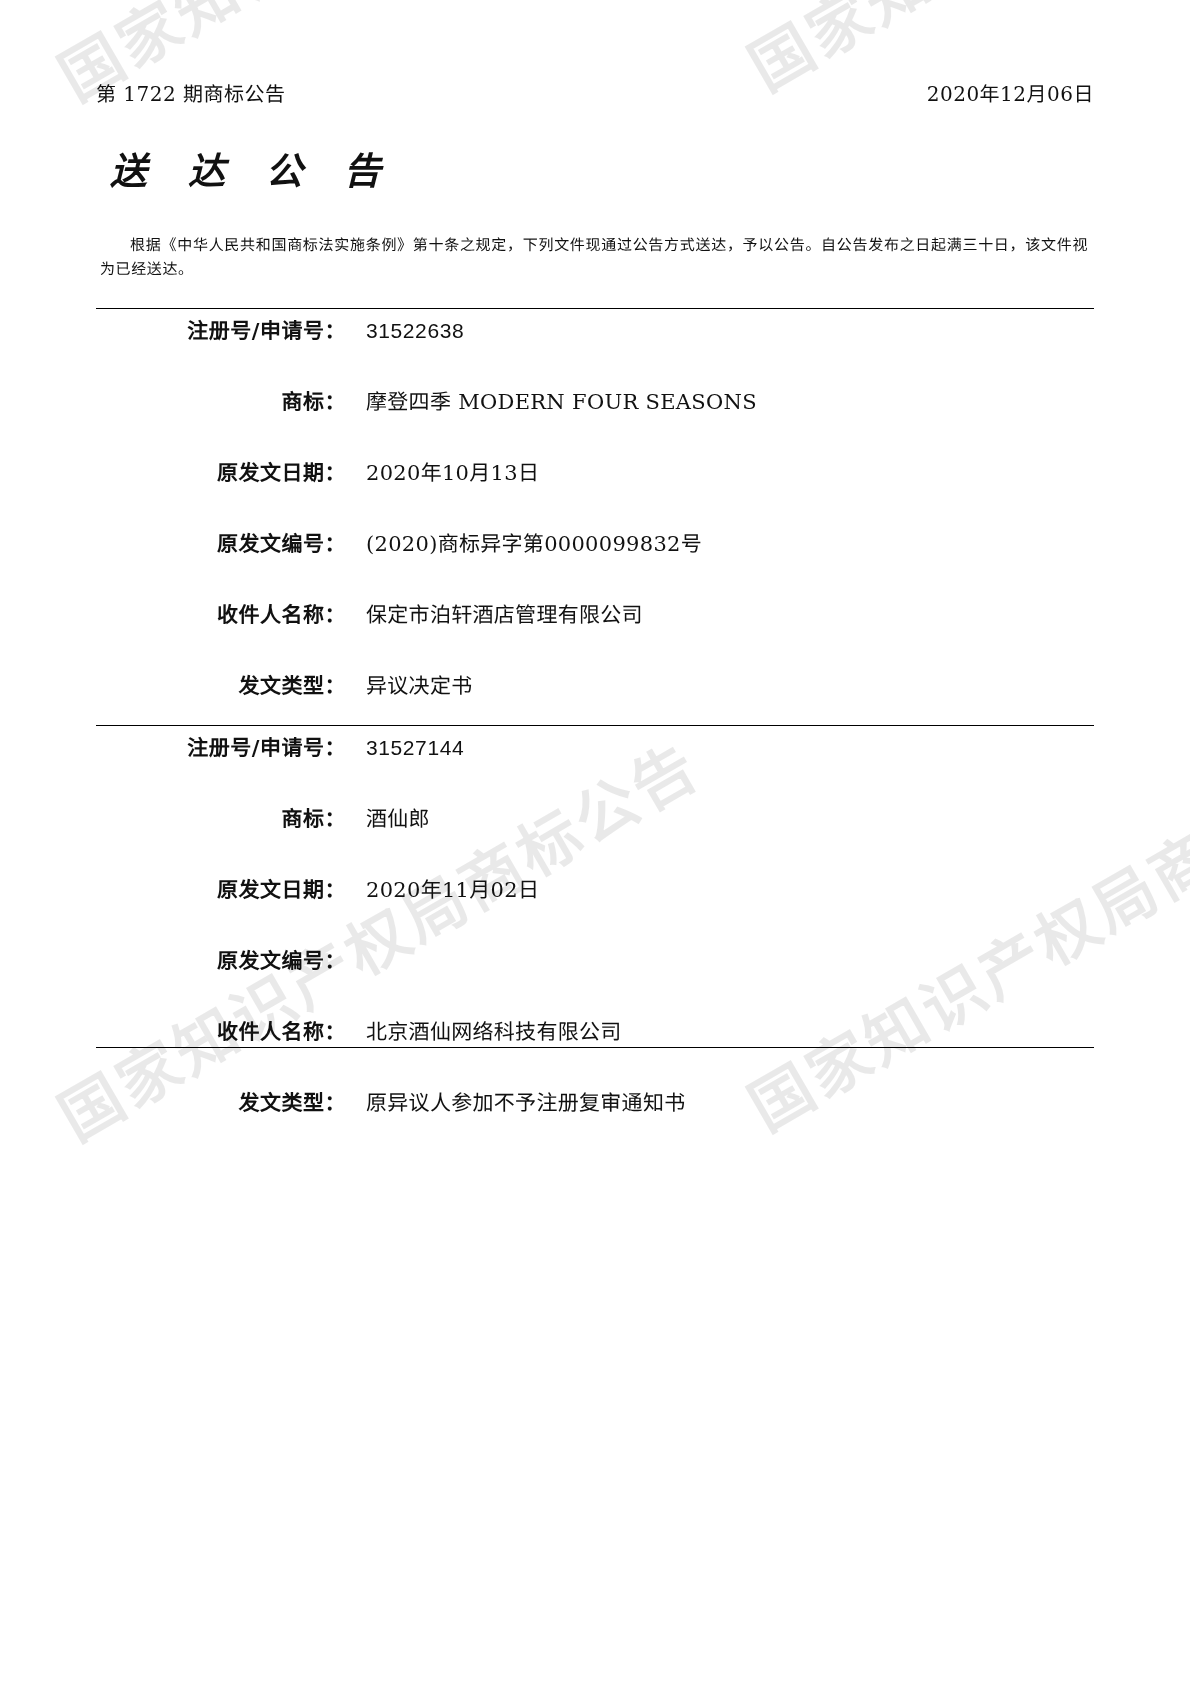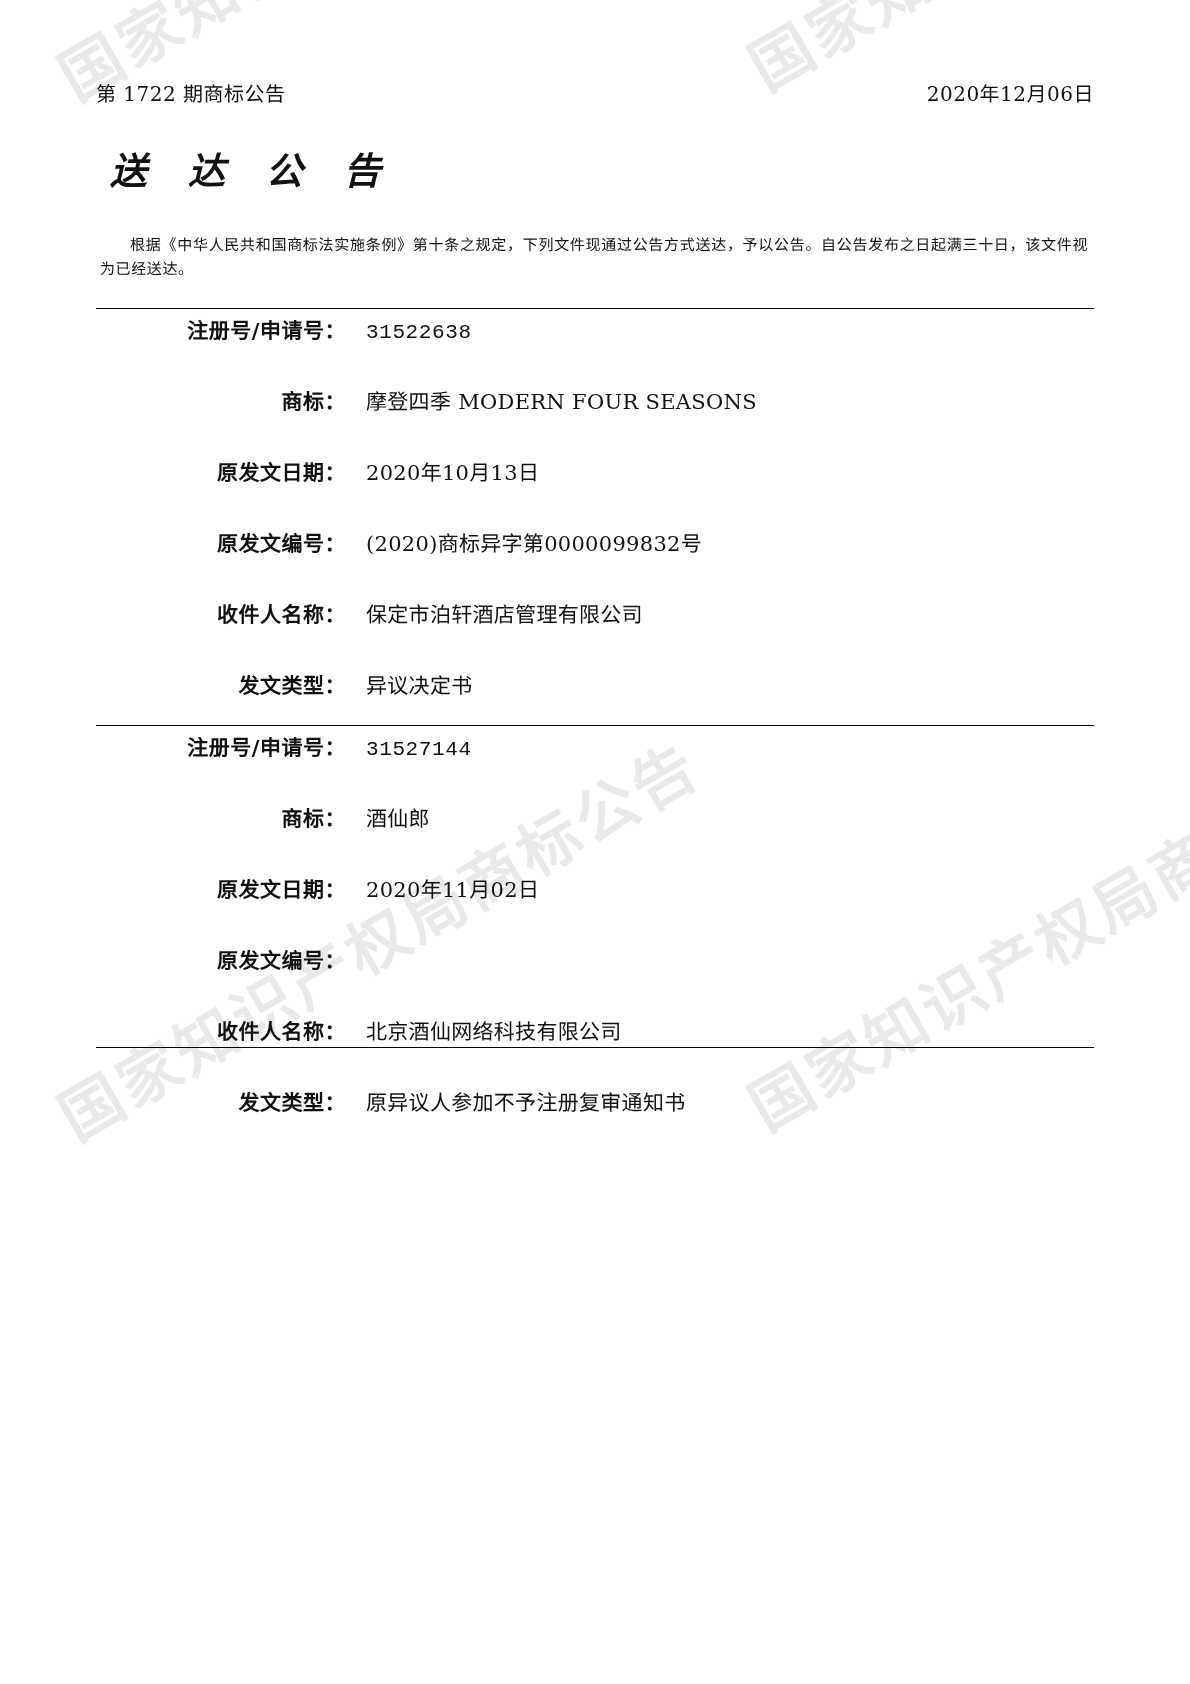--- a/index.html
+++ b/index.html
@@ -102,21 +102,21 @@
     box-sizing: border-box;
     letter-spacing: 0.5px;
     white-space: nowrap;
   }
   .field-value {
     font-size: 21px;
     letter-spacing: 0.3px;
     white-space: nowrap;
   }
   .field-value.latin {
-    font-family: Liberation Mono, monospace;
+    font-family: Liberation Sans, sans-serif;
     letter-spacing: 0.6px;
   }
 
   .footer-rule-wrap {
     position: absolute;
     left: 96px;
     right: 96px;
     bottom: 200px;
   }
 </style>

